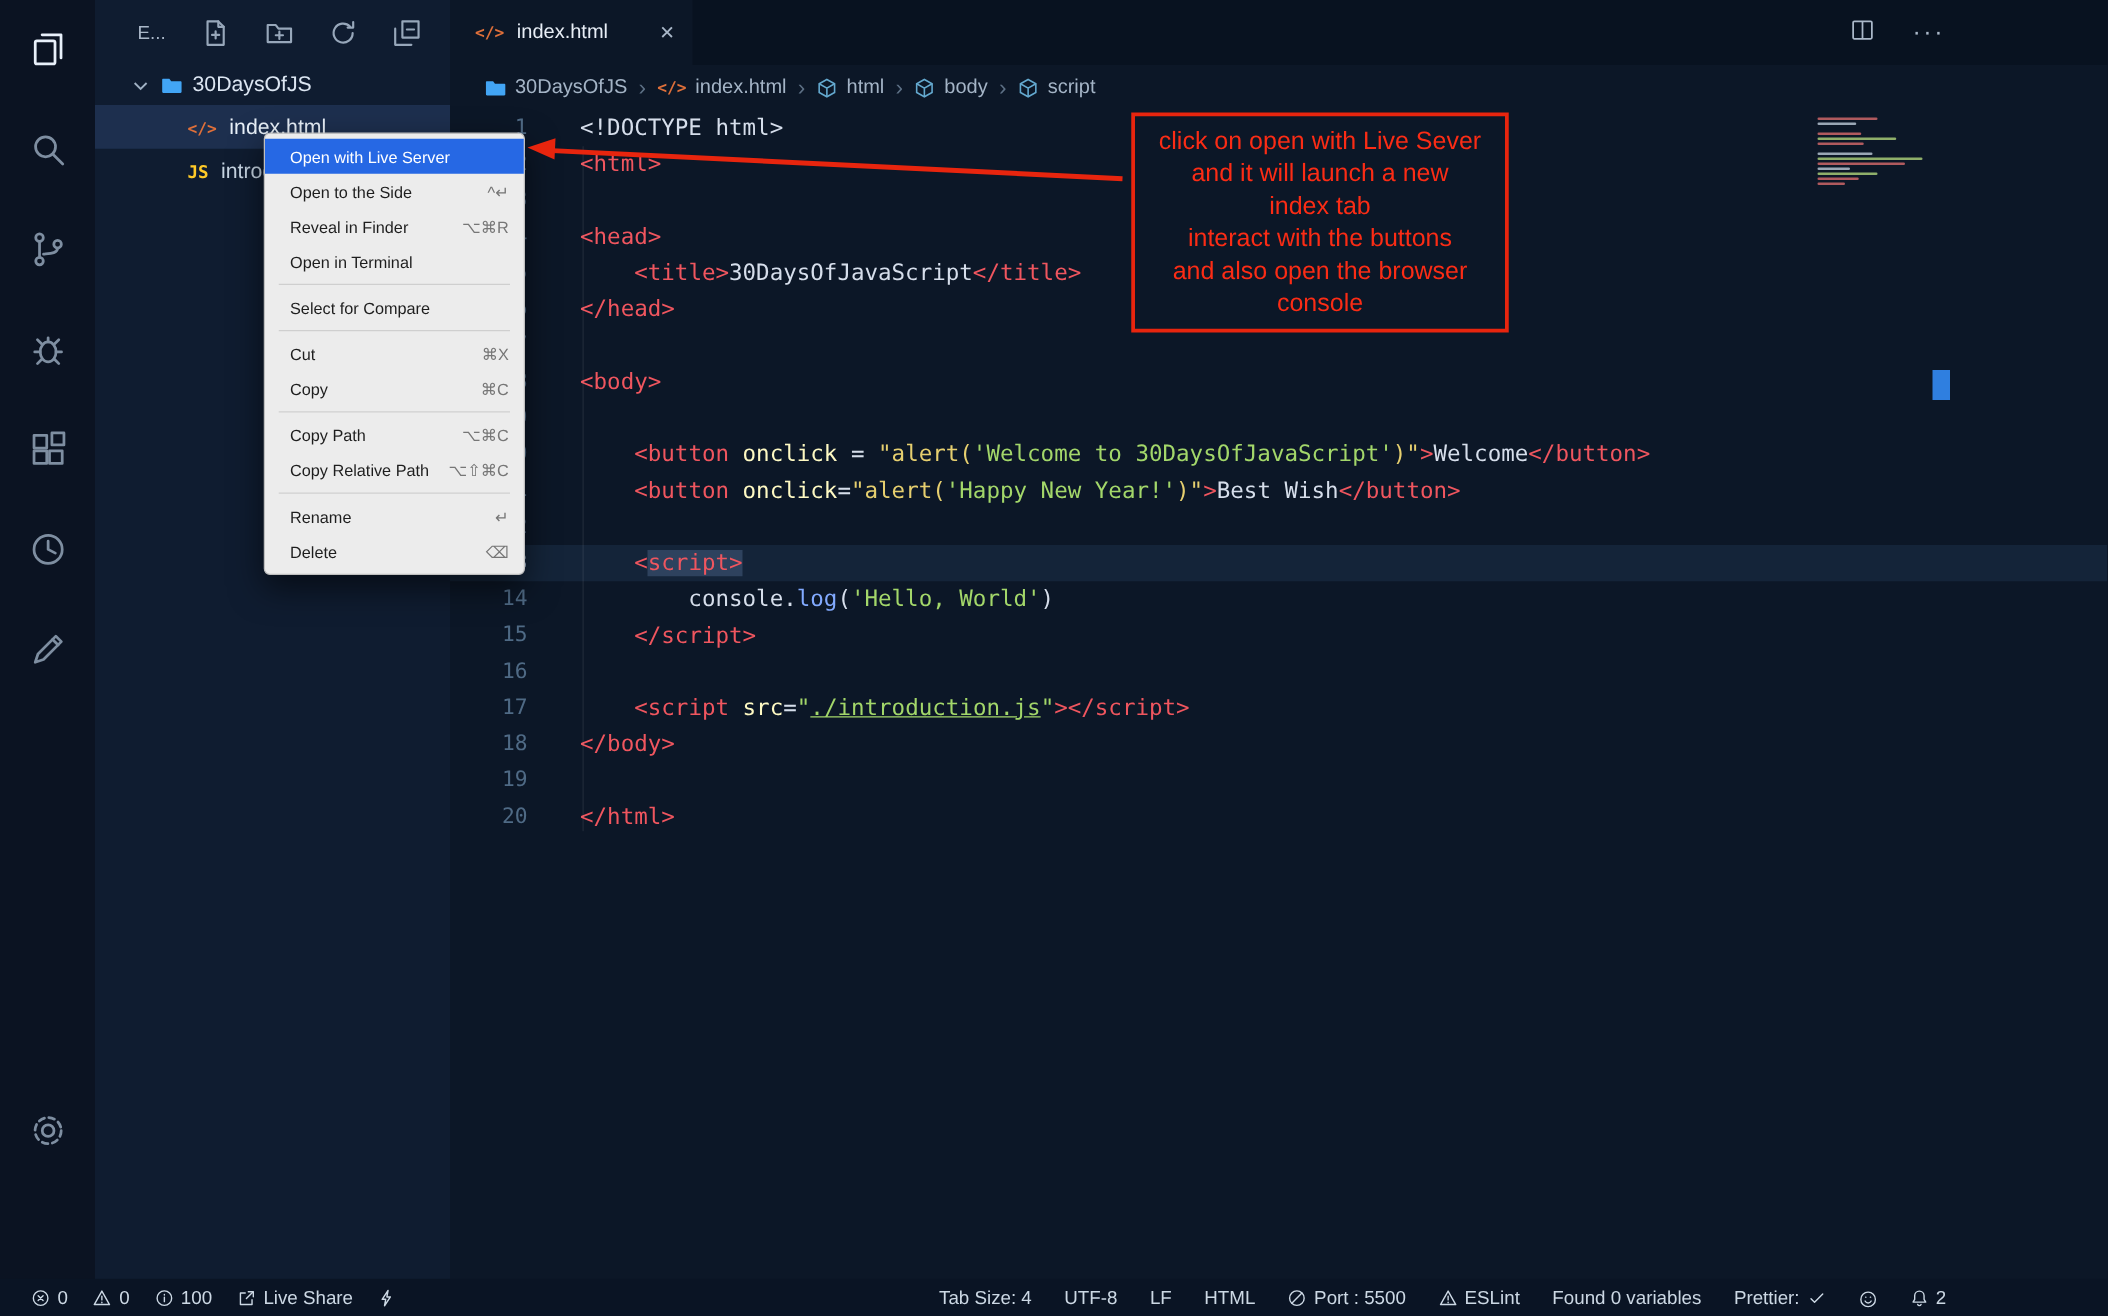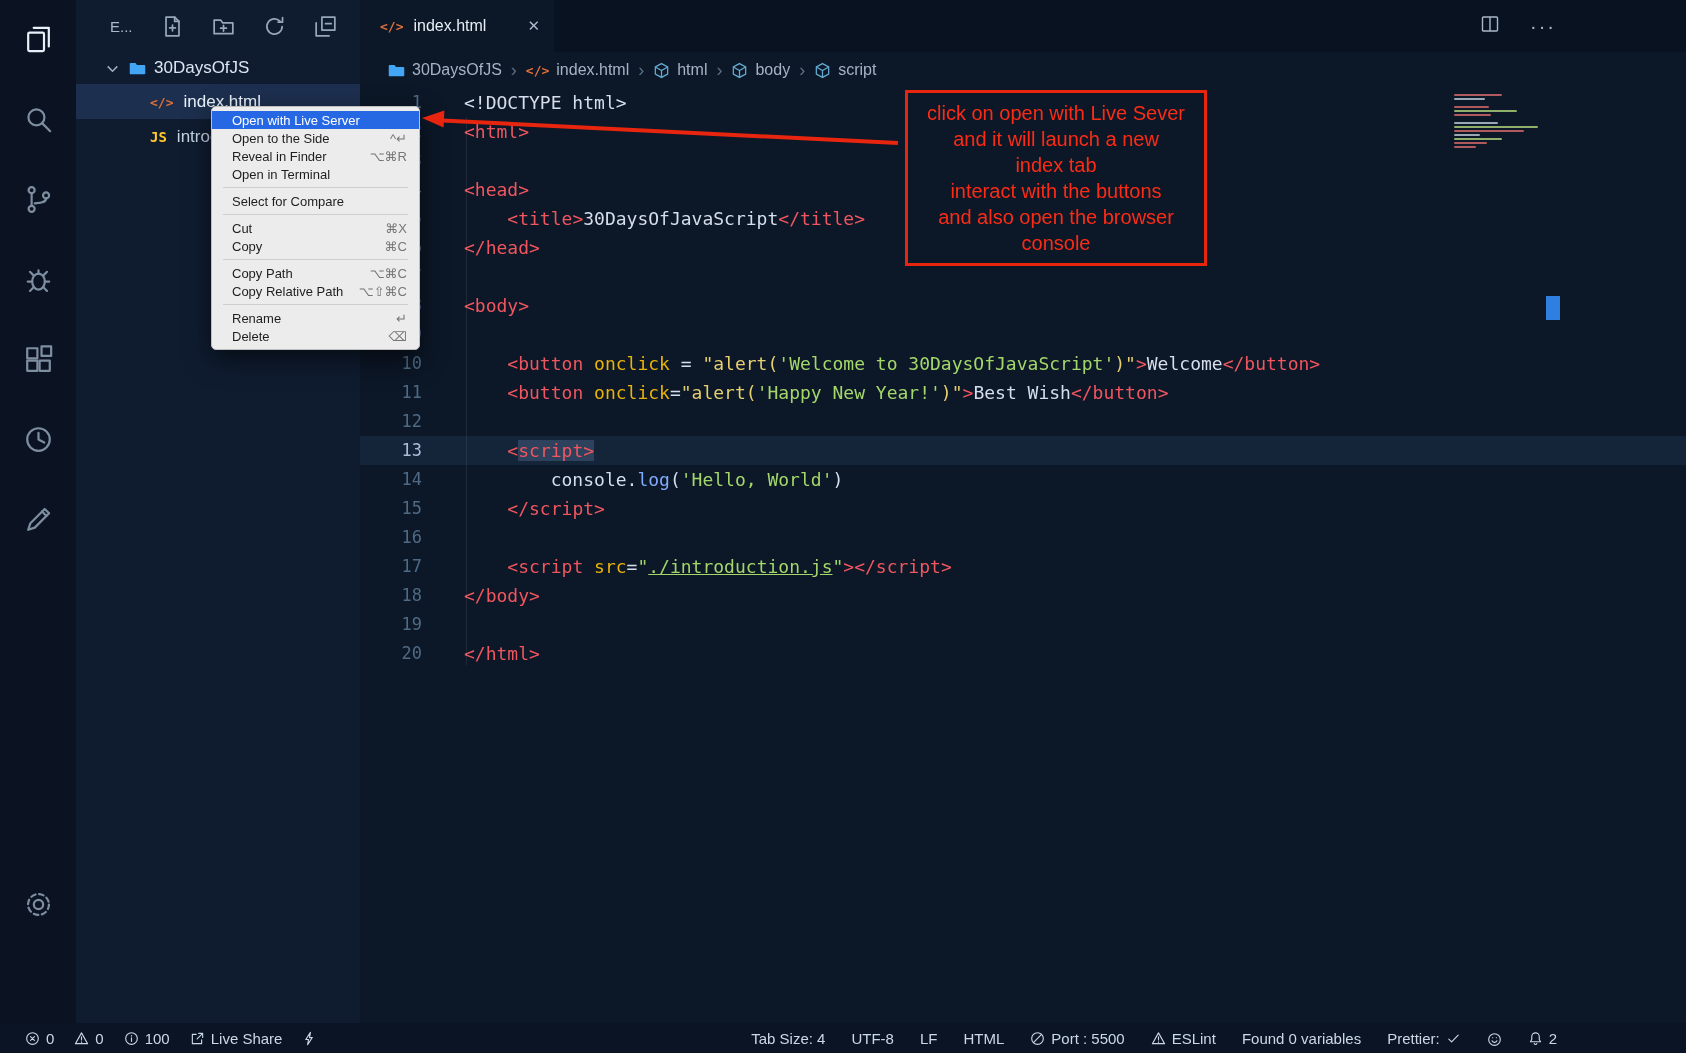--- a/index.html
+++ b/index.html
@@ -60,21 +60,21 @@
   .editor { flex:1; position:relative; overflow:hidden; }
   .indent-guide { position:absolute; left:106px; top:29px; width:1px; height:548px;
                   background:rgba(255,255,255,0.08); }
   .code-line { display:flex; height:29px; line-height:29px;
                font-family:"DejaVu Sans Mono",monospace; font-size:18px; white-space:pre; }
   .code-line.active { background:#142439; }
   .ln { width:62px; text-align:right; color:#4f6a85; flex:none; font-size:17px; }
   .code-line.active .ln { color:#a9bed6; }
   .code-text { padding-left:42px; }
   .tk-tag { color:#f0565f; }
-  .tk-attr { color:#eab308; }
+  .tk-attr { color:#fef9c3; }
   .tk-str { color:#a3d76a; }
   .tk-ystr { color:#e6cf6f; }
   .tk-fn { color:#82aaff; }
   .tk-plain { color:#d6deeb; }
   .tk-link { color:#a3d76a; text-decoration:underline; }
   .tk-seltag { color:#f0565f; background:#2e425e; }
 
   .minimap { position:absolute; right:144px; top:6px; width:88px; display:flex;
              flex-direction:column; gap:2px; }
   .mm-line { height:2px; border-radius:1px; }
@@ -88,21 +88,21 @@
   .st-right { margin-left:auto; display:flex; align-items:flex-end; gap:26px; padding-right:104px; }
   .st-item { display:flex; align-items:center; gap:6px; cursor:pointer; }
   .st-ic { display:flex; align-items:center; }
   .st-ic svg { width:15px; height:15px; fill:none; stroke:currentColor; stroke-width:1.2;
                stroke-linecap:round; stroke-linejoin:round; }
 
   
   .context-menu { position:absolute; left:211px; top:106px; width:209px; background:#ececec;
                   border:1px solid #bfbfbf; border-radius:5px; box-shadow:0 10px 26px rgba(0,0,0,.55);
                   padding:4px 0; z-index:50; font-size:13px; color:#1e1e1e; }
-  .menu-item { display:flex; align-items:center; height:18px; padding:0 12px 0 20px; cursor:pointer; }
+  .menu-item { display:flex; align-items:center; height:28px; padding:0 12px 0 20px; cursor:pointer; }
   .menu-label { flex:1; white-space:nowrap; }
   .menu-shortcut { color:#767676; margin-left:14px; white-space:nowrap; }
   .menu-item.hl { background:#2668e4; color:#fff; }
   .menu-sep { height:1px; background:#cfcfcf; margin:4px 11px; }
 
   
   .annotation { position:absolute; left:905px; top:90px; width:302px; border:3px solid #e8250e;
                 padding:7px 4px; text-align:center; color:#fb2c15; font-size:20px;
                 line-height:26px; z-index:40; }
   .arrow-overlay { position:absolute; left:0; top:0; z-index:60; pointer-events:none; }

